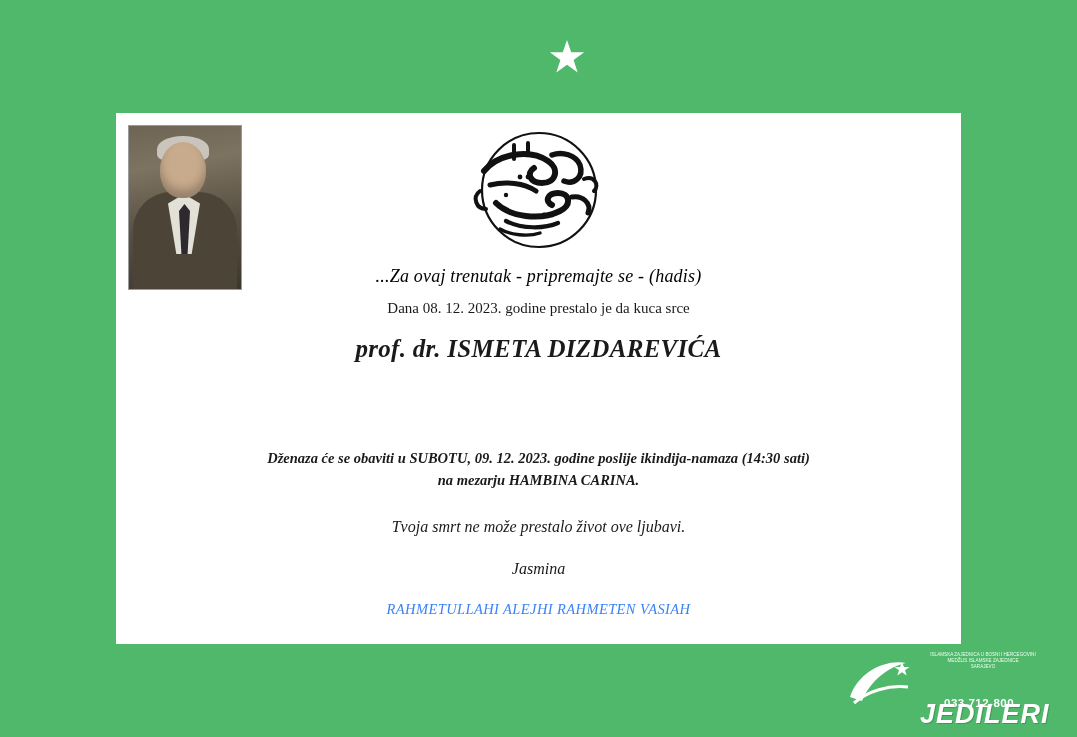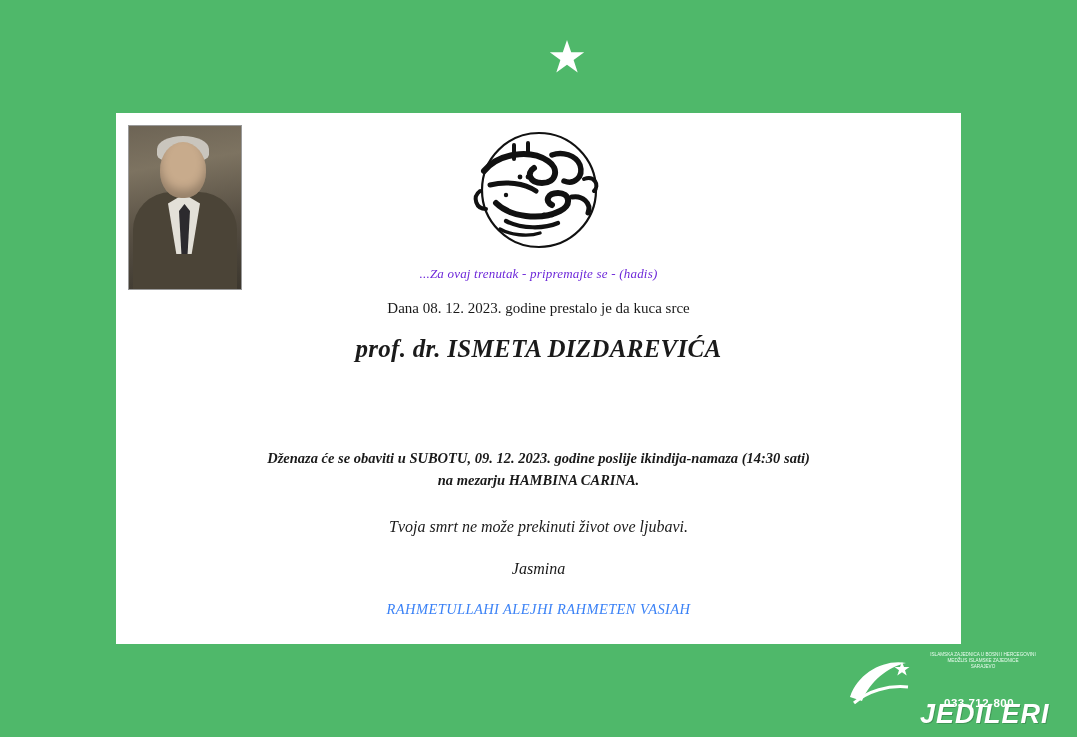--- a/index.html
+++ b/index.html
@@ -117,22 +117,22 @@
     top: 0;
     width: 845px;
     text-align: center;
     color: #1a1a1a;
   }
   .hadis {
     position: absolute;
     top: 153px;
     width: 100%;
     font-style: italic;
-    font-size: 13px;
-    color: #6d28d9;
+    font-size: 18px;
+    color: #000000;
     letter-spacing: .2px;
   }
   .date-line {
     position: absolute;
     top: 187px;
     width: 100%;
     font-size: 15px;
   }
   .name {
     position: absolute;
@@ -281,21 +281,21 @@
   <div class="content">
     <div class="hadis">...Za ovaj trenutak - pripremajte se - (hadis)</div>
     <div class="date-line">Dana 08. 12. 2023. godine prestalo je da kuca srce</div>
     <div class="name">
       <span>prof. dr. ISMETA DIZDAREVIĆA</span>
     </div>
     <div class="funeral">
       <div>Dženaza će se obaviti u SUBOTU, 09. 12. 2023. godine poslije ikindija-namaza (14:30 sati)</div>
       <div>na mezarju HAMBINA CARINA.</div>
     </div>
-    <div class="message">Tvoja smrt ne može prekinuti život ove ljubavi.</div>
+    <div class="message">Tvoja smrt ne može prestalo život ove ljubavi.</div>
     <div class="signature">Jasmina</div>
     <div class="dua">RAHMETULLAHI ALEJHI RAHMETEN VASIAH</div>
   </div>
 </div>
 
 <div class="logo">
   <svg class="badge" viewBox="0 0 72 62" aria-hidden="true">
     <path d="M6 46 C14 22, 40 8, 62 12 C44 16, 26 30, 18 50 Z" fill="#ffffff"></path>
     <path d="M52 2 A16 16 0 1 0 52 34 A13 13 0 1 1 52 2 Z" fill="#ffffff"></path>
     <polygon fill="#ffffff" points="58,11 60,16 65.5,16 61,19.3 62.7,24.5 58,21.3 53.3,24.5 55,19.3 50.5,16 56,16"></polygon>

